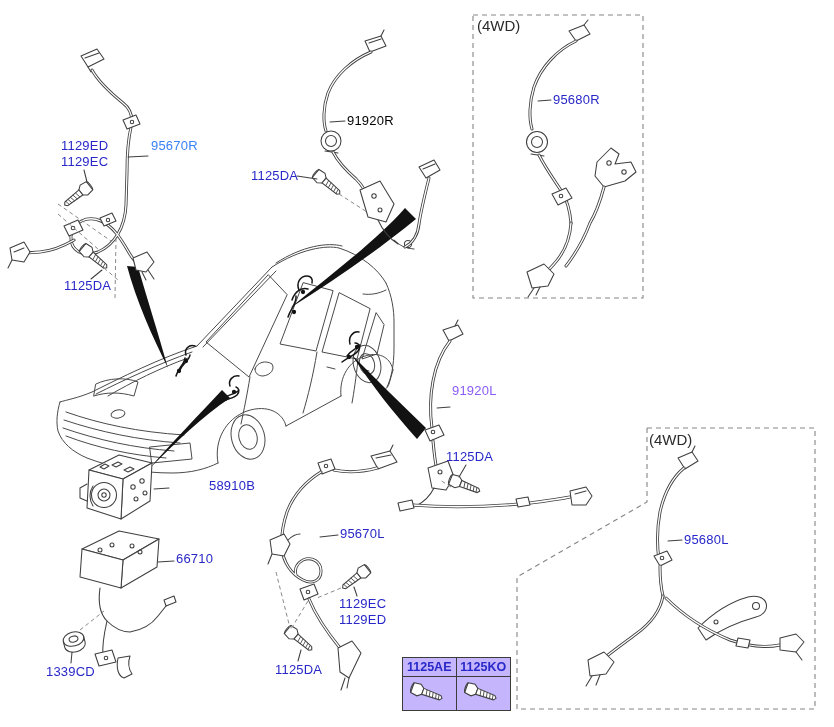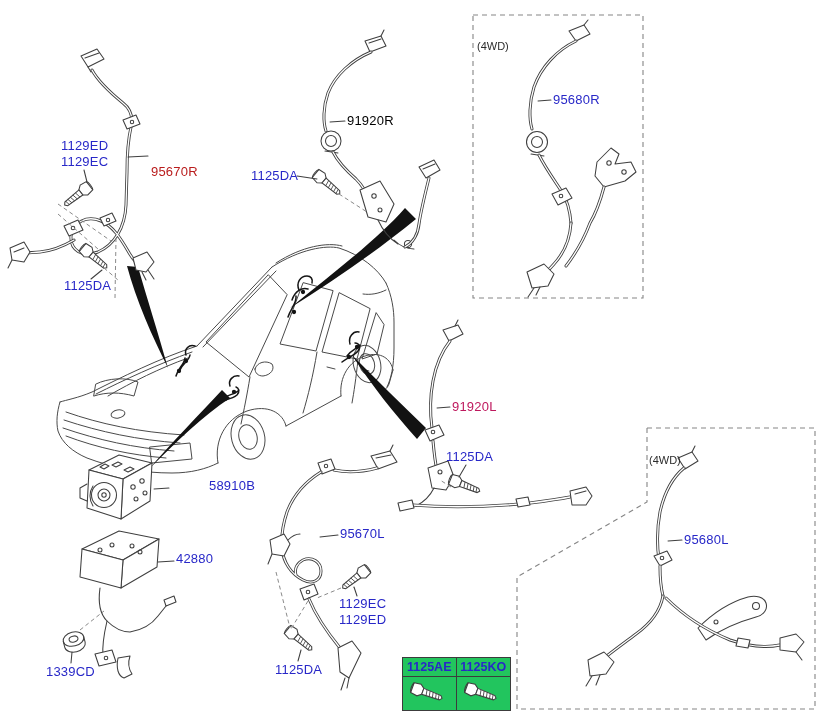--- a/index.html
+++ b/index.html
@@ -1,24 +1,24 @@
 <!DOCTYPE html>
 <html><head>
 <meta charset="utf-8">
 <style>
   html,body{margin:0;padding:0;background:#fff;}
   #stage{position:relative;width:834px;height:727px;background:#fff;overflow:hidden;
          font-family:"Liberation Sans", sans-serif;}
   #art{position:absolute;left:0;top:0;}
   .callout{position:absolute;font-size:13px;font-weight:normal;letter-spacing:.2px;
            color:#2828c8;white-space:nowrap;line-height:13px;}
-  .awd{position:absolute;font-size:11px;color:#2b2b2b;white-space:nowrap;line-height:14px;margin-top:20px;}
+  .awd{position:absolute;font-size:15px;color:#2b2b2b;white-space:nowrap;line-height:14px;}
   
   .btable{position:absolute;left:402px;top:657px;width:107px;height:52px;border:1px solid #3c3c3c;
-          display:grid;grid-template-columns:1fr 1fr;grid-template-rows:19px 1fr;background:#22c55e;}
+          display:grid;grid-template-columns:1fr 1fr;grid-template-rows:19px 1fr;background:#c4b5fd;}
   .btable .hd{border-bottom:1px solid #3c3c3c;display:flex;align-items:center;justify-content:center;
           font-size:12.5px;font-weight:bold;color:#2828c8;}
   .btable .hd.l, .btable .bd.l{border-right:1px solid #3c3c3c;}
   .btable .bd{display:flex;align-items:center;justify-content:center;}
   .ln{stroke:#3f3f3f;stroke-width:1.05;fill:none;stroke-linecap:round;stroke-linejoin:round;}
   .car{stroke:#4a4a4a;stroke-width:1;fill:none;stroke-linecap:round;stroke-linejoin:round;}
   .tubeO{stroke:#3f3f3f;stroke-width:3;fill:none;stroke-linecap:round;}
   .tubeI{stroke:#ffffff;stroke-width:1.3;fill:none;stroke-linecap:round;}
   .dash{stroke:#8a8a8a;stroke-width:1;fill:none;stroke-dasharray:4 3;}
   .boxdash{stroke:#858585;stroke-width:1.1;fill:none;stroke-dasharray:5 4;}
@@ -337,34 +337,34 @@
     <path d="M298,661 L301,650"></path>
     <path d="M169,488 L154,489"></path>
     <path d="M174,561 L158,562"></path>
     <path d="M71,663 L72,652"></path>
     <path d="M682,540 L668,541"></path>
   </g>
 </svg>
 
 <span class="callout" style="left: 61px; top: 139px; color: rgb(40, 40, 200);">1129ED</span>
 <span class="callout" style="left: 61px; top: 155px; color: rgb(40, 40, 200);">1129EC</span>
-<span class="callout" style="left: 151px; top: 165px; color: #b91c1c;">95670R</span>
+<span class="callout" style="left: 151px; top: 139px; color: #3b82f6;">95670R</span>
 <span class="callout" style="left: 64px; top: 279px; color: rgb(40, 40, 200);">1125DA</span>
 <span class="callout" style="left: 347px; top: 114px; color: #000000;">91920R</span>
 <span class="callout" style="left: 251px; top: 169px; color: rgb(40, 40, 200);">1125DA</span>
 <span class="awd" style="left: 477px; top: 19px; color: rgb(43, 43, 43);">(4WD)</span>
 <span class="callout" style="left: 553px; top: 93px; color: rgb(40, 40, 200);">95680R</span>
-<span class="callout" style="left: 452px; top: 400px; color: #be185d;">91920L</span>
+<span class="callout" style="left: 452px; top: 384px; color: #8b5cf6;">91920L</span>
 <span class="callout" style="left: 446px; top: 450px; color: rgb(40, 40, 200);">1125DA</span>
 <span class="callout" style="left: 340px; top: 527px; color: rgb(40, 40, 200);">95670L</span>
 <span class="callout" style="left: 339px; top: 597px; color: rgb(40, 40, 200);">1129EC</span>
 <span class="callout" style="left: 339px; top: 613px; color: rgb(40, 40, 200);">1129ED</span>
 <span class="callout" style="left: 275px; top: 663px; color: rgb(40, 40, 200);">1125DA</span>
 <span class="callout" style="left: 171px; top: 479px; color: rgb(40, 40, 200); padding-left: 38px;">58910B</span>
-<span class="callout" style="left: 176px; top: 552px; color: rgb(40, 40, 200);">42880</span>
+<span class="callout" style="left: 176px; top: 552px; color: rgb(40, 40, 200);">66710</span>
 <span class="callout" style="left: 46px; top: 665px; color: rgb(40, 40, 200);">1339CD</span>
 <span class="awd" style="left: 649px; top: 433px; color: rgb(43, 43, 43);">(4WD)</span>
 <span class="callout" style="left: 684px; top: 533px; color: rgb(40, 40, 200);">95680L</span>
 
 <div class="btable">
   <div class="hd l">1125AE</div>
   <div class="hd">1125KO</div>
   <div class="bd l">
     <svg width="44" height="26" viewBox="0 0 44 26">
           <use href="#bolt" transform="translate(12,9) rotate(20)"></use>

